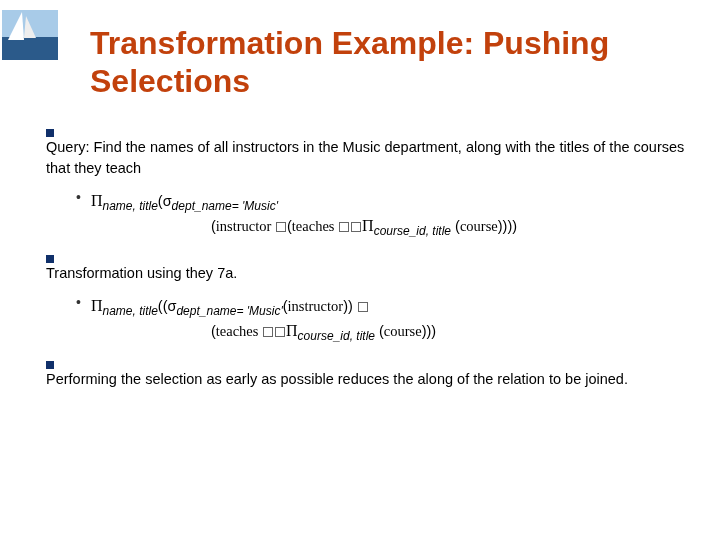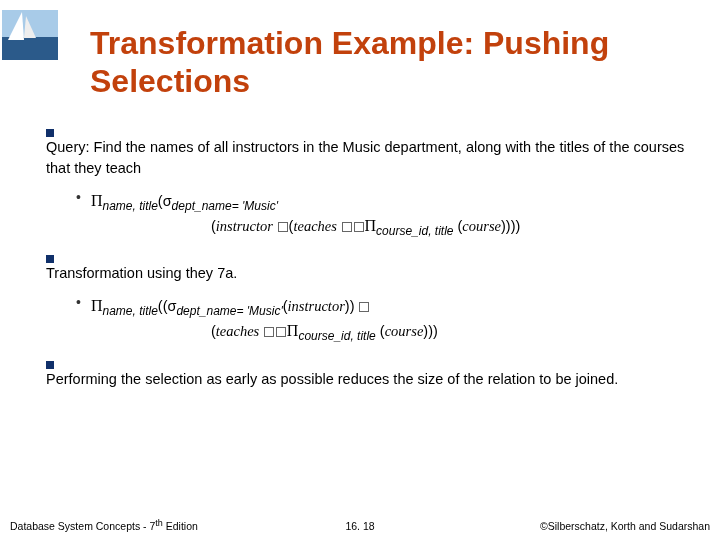--- a/index.html
+++ b/index.html
@@ -10,21 +10,21 @@
   .logo::before { content: ""; position: absolute; left: 6px; top: 2px; width: 0; height: 0; border-left: 14px solid transparent; border-right: 2px solid transparent; border-bottom: 28px solid #fff; }
   .logo::after { content: ""; position: absolute; left: 22px; top: 6px; width: 0; height: 0; border-left: 2px solid transparent; border-right: 10px solid transparent; border-bottom: 22px solid #eee; }
   .title { font-size: 32px; font-weight: bold; color: #c2410c; padding: 18px 0 0 32px; line-height: 1.2; }
   .content { padding: 22px 22px 0 46px; font-size: 14.5px; line-height: 1.45; color: #000; }
   .bullet-row { display: flex; margin-bottom: 10px; flex-direction: column; }
   .sq { width: 8px; height: 8px; background: #10306a; margin: 6px 14px 0 0; flex-shrink: 0; }
   .dot { color: #333; margin: 0 10px 0 0; font-size: 14px; line-height: 1.2; flex-shrink: 0; }
   .sub { margin-left: 30px; display: flex; margin-top: 6px; margin-bottom: 12px; }
   .expr { font-size: 14.5px; }
   .sym { font-family: "Times New Roman", serif; font-size: 16px; }
-  .ital { font-style: italic; font-family: "Times New Roman", serif; }
+  .ital { font-family: "Times New Roman", serif; }
   sub { font-size: 12px; font-style: italic; vertical-align: sub; line-height: 0; }
   sup.ord { font-size: 9px; vertical-align: super; line-height: 0; }
   .indent-line { padding-left: 120px; margin-top: 2px; }
   .box { display: inline-block; width: 10px; height: 10px; border: 1px solid #666; vertical-align: -1px; margin: 0 1px; }
   .footer { position: absolute; bottom: 8px; left: 0; width: 720px; display: flex; justify-content: space-between; font-size: 10.5px; color: #000; padding: 0 10px; }
   .footer .left, .footer .center, .footer .right { white-space: nowrap; }
   .footer .center { position: absolute; left: 50%; transform: translateX(-50%); }
 </style>
 </head>
 <body>
@@ -63,26 +63,19 @@
       <div class="expr">
         <span class="sym">Π</span><sub>name, title</sub><span>((σ</span><sub>dept_name= 'Music'</sub><span>(</span><span class="ital">instructor</span><span>)) </span><span class="box"></span>
         <div class="indent-line">
           <span>(</span><span class="ital">teaches </span><span class="box"></span><span class="box"></span><span class="sym">Π</span><sub>course_id, title</sub><span> (</span><span class="ital">course</span><span>)))</span>
         </div>
       </div>
     </div>
 
     <div class="bullet-row">
       <div class="sq"></div>
-      <div>Performing the selection as early as possible reduces the size of the relation to be joined.</div>
+      <div>Performing the selection as early as possible reduces the along of the relation to be joined.</div>
     </div>
 
   </div>
 
-  <div class="footer">
-    <div class="left">
-      <span>Database System Concepts - 7</span><sup class="ord">th</sup><span> Edition</span>
-    </div>
-    <div class="center">16. 18</div>
-    <div class="right">©Silberschatz, Korth and Sudarshan</div>
-  </div>
 
 </div>
 
 </body></html>

